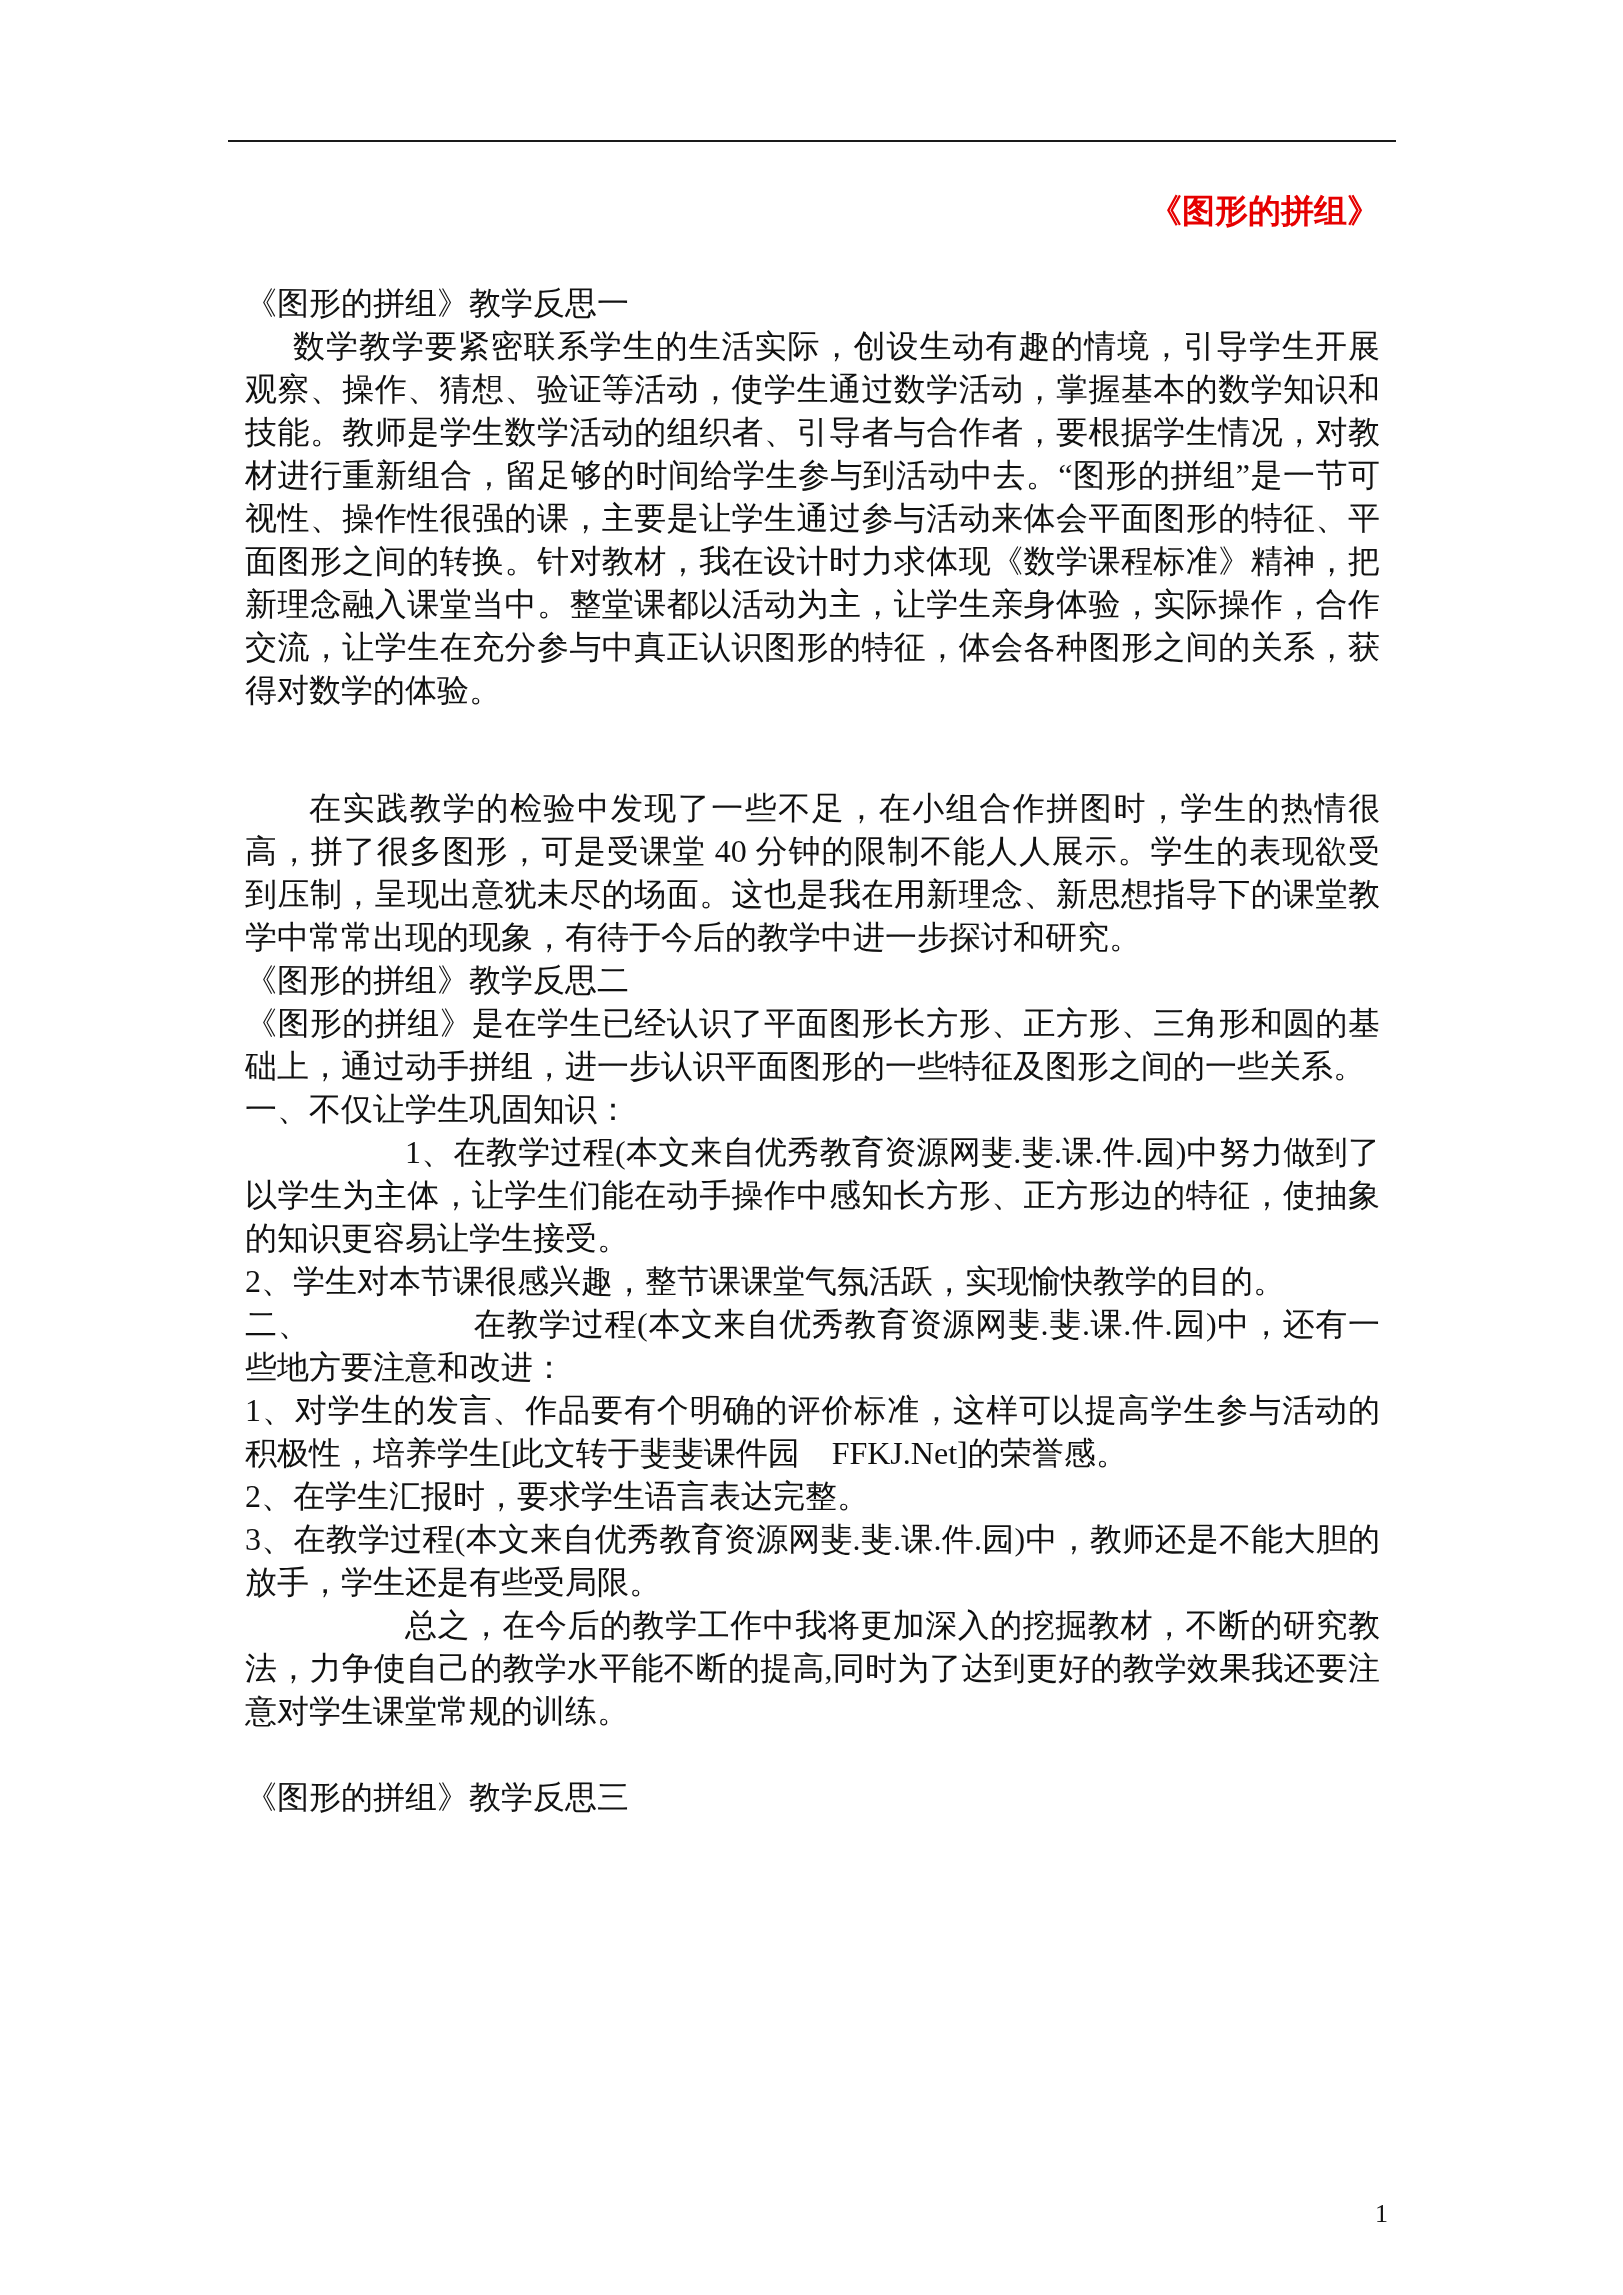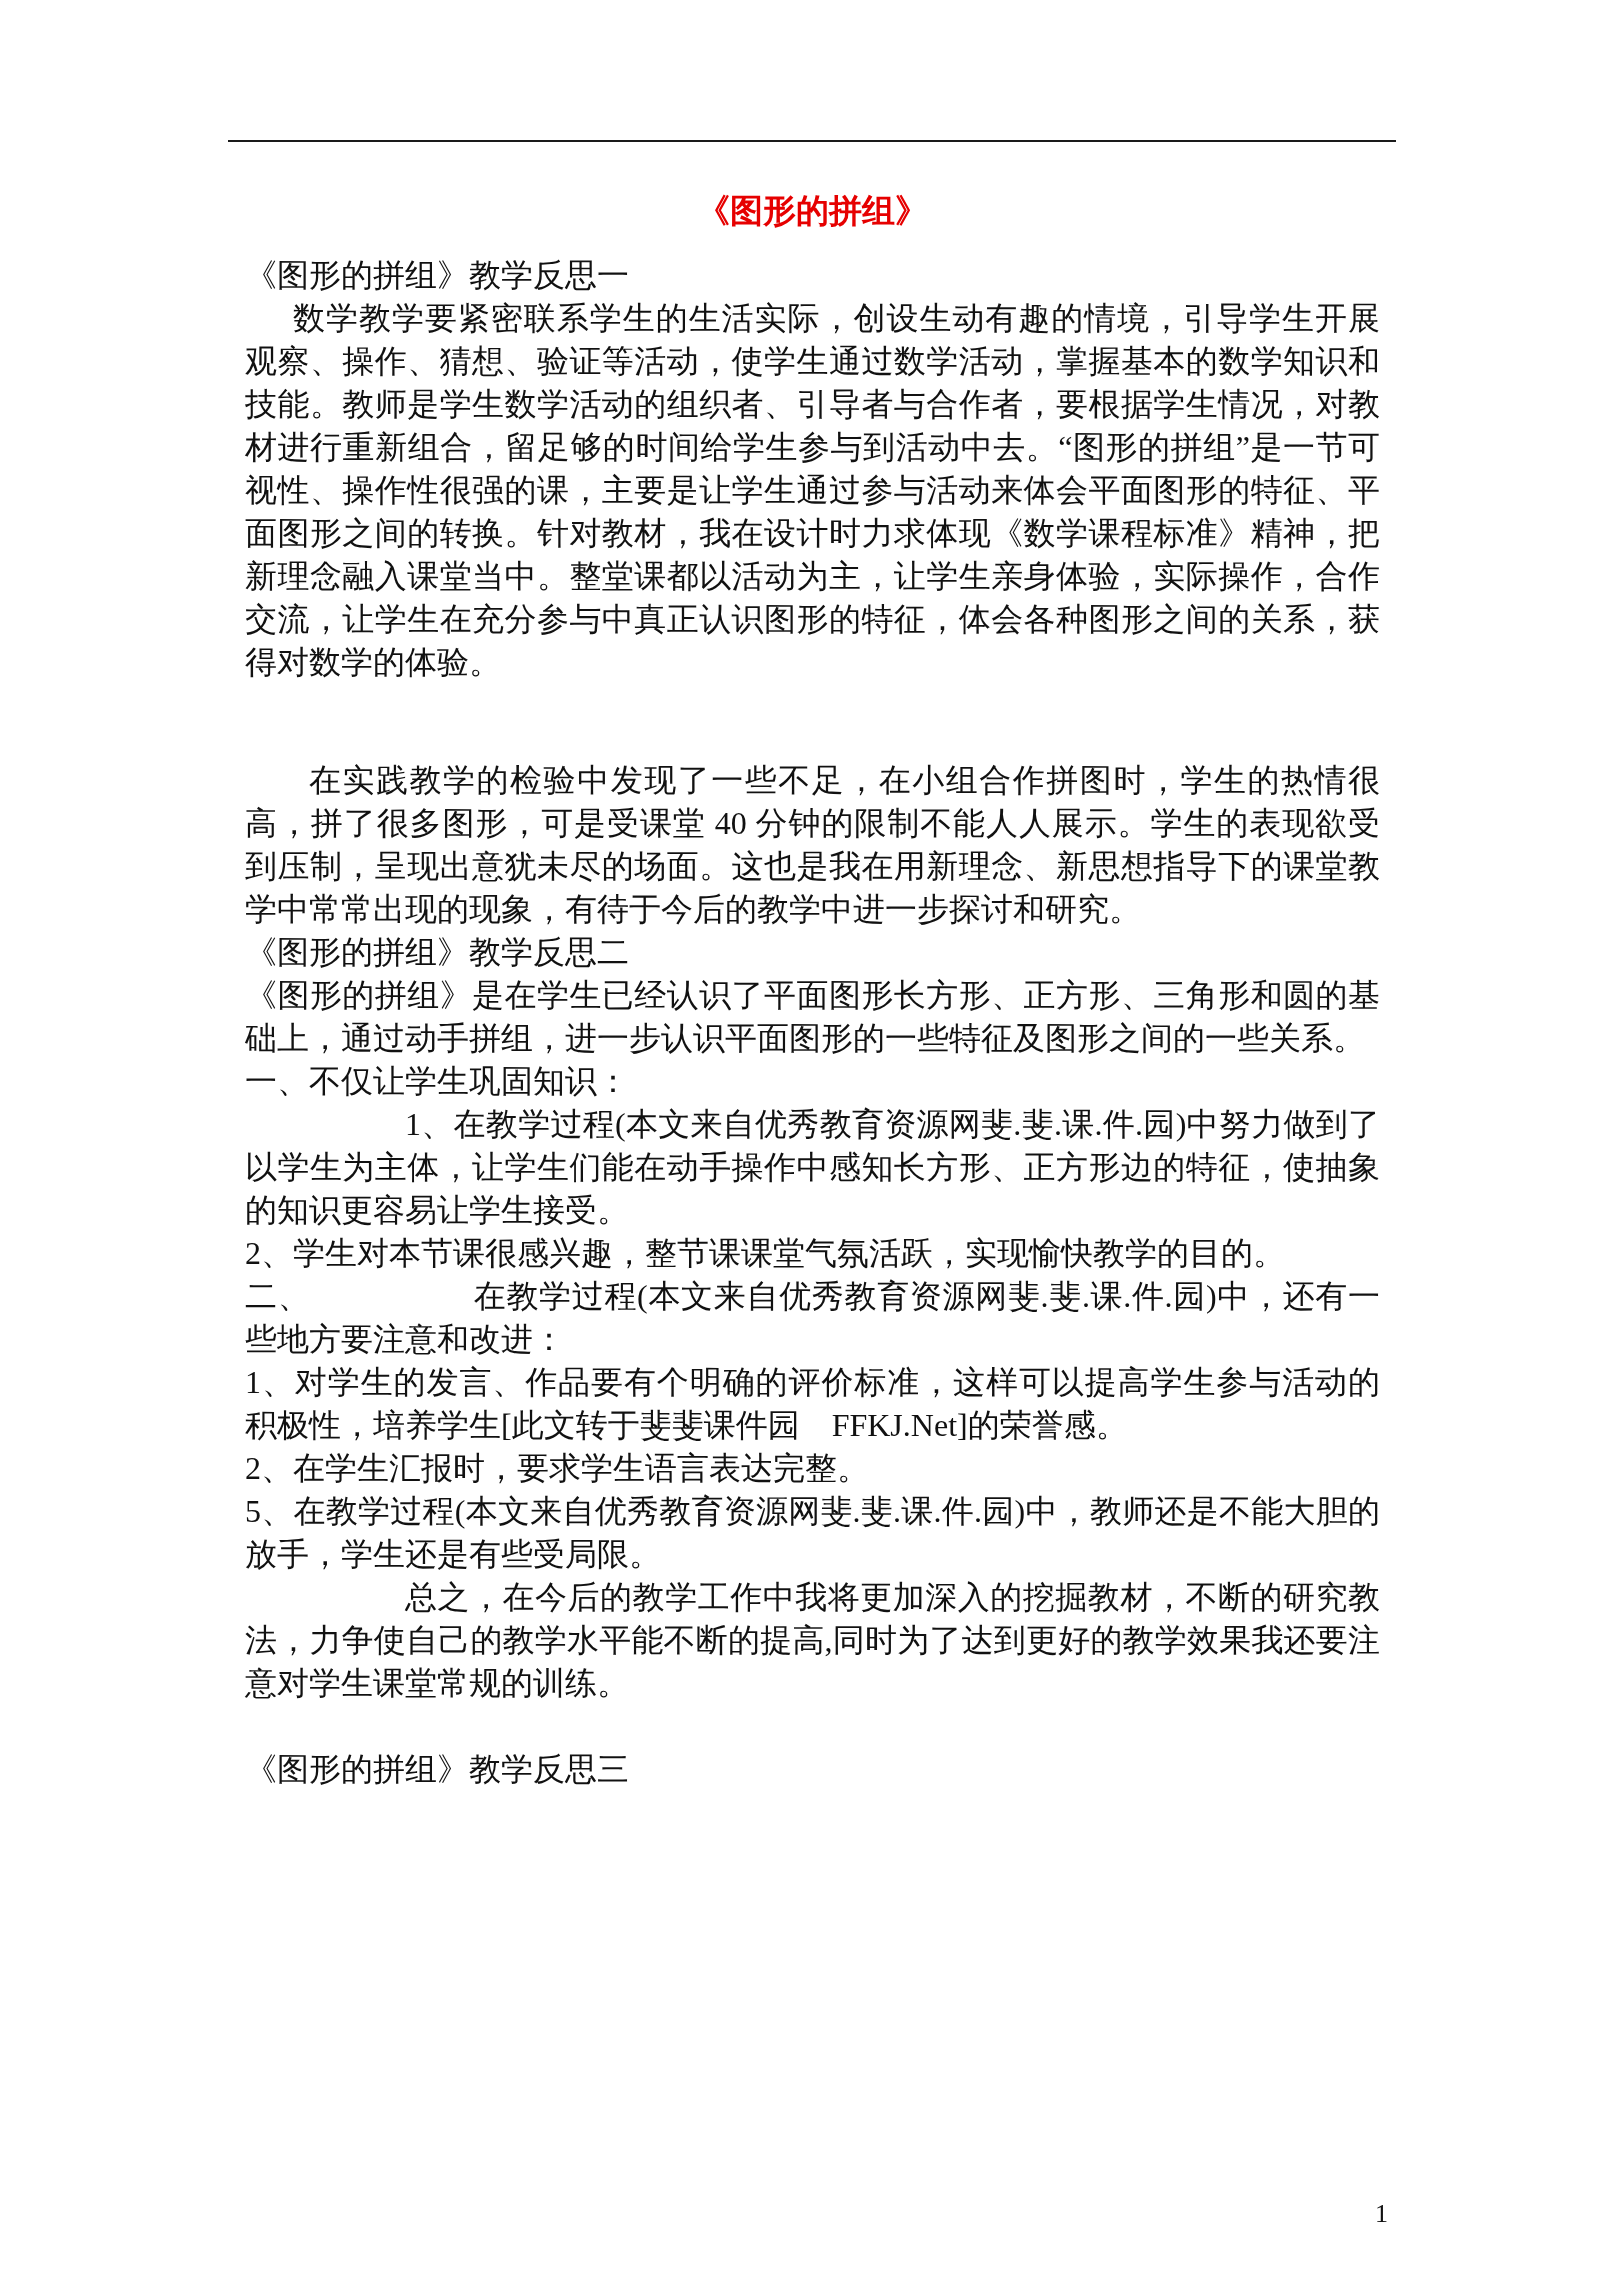--- a/index.html
+++ b/index.html
@@ -27,22 +27,22 @@
   .content {
     position: absolute;
     left: 245px;
     top: 193px;
     width: 1135px;
   }
   .doc-title {
     font-size: 33px;
     line-height: 37px;
     font-weight: bold;
-    text-align: center;
-    margin: 0 0 24px 0;
+    text-align: right;
+    margin: 0 0 52px 0;
   }
   .para {
     font-size: 32px;
     line-height: 43px;
     text-align: justify;
     margin: 0;
     word-break: break-all;
   }
   .para.blank {
     height: 43px;
@@ -74,21 +74,21 @@
         <p class="para blank"></p>
         <p class="para" style="text-indent: 2em; margin-top: 32px;">在实践教学的检验中发现了一些不足，在小组合作拼图时，学生的热情很高，拼了很多图形，可是受课堂 40 分钟的限制不能人人展示。学生的表现欲受到压制，呈现出意犹未尽的场面。这也是我在用新理念、新思想指导下的课堂教学中常常出现的现象，有待于今后的教学中进一步探讨和研究。</p>
         <p class="para">《图形的拼组》教学反思二</p>
         <p class="para">《图形的拼组》是在学生已经认识了平面图形长方形、正方形、三角形和圆的基础上，通过动手拼组，进一步认识平面图形的一些特征及图形之间的一些关系。</p>
         <p class="para">一、不仅让学生巩固知识：</p>
         <p class="para" style="text-indent: 5em;">1、在教学过程(本文来自优秀教育资源网斐.斐.课.件.园)中努力做到了以学生为主体，让学生们能在动手操作中感知长方形、正方形边的特征，使抽象的知识更容易让学生接受。</p>
         <p class="para">2、学生对本节课很感兴趣，整节课课堂气氛活跃，实现愉快教学的目的。</p>
         <p class="para">二、　　　　　在教学过程(本文来自优秀教育资源网斐.斐.课.件.园)中，还有一些地方要注意和改进：</p>
         <p class="para">1、对学生的发言、作品要有个明确的评价标准，这样可以提高学生参与活动的积极性，培养学生[此文转于斐斐课件园　FFKJ.Net]的荣誉感。</p>
         <p class="para">2、在学生汇报时，要求学生语言表达完整。</p>
-        <p class="para">5、在教学过程(本文来自优秀教育资源网斐.斐.课.件.园)中，教师还是不能大胆的放手，学生还是有些受局限。</p>
+        <p class="para">3、在教学过程(本文来自优秀教育资源网斐.斐.课.件.园)中，教师还是不能大胆的放手，学生还是有些受局限。</p>
         <p class="para" style="text-indent: 5em;">总之，在今后的教学工作中我将更加深入的挖掘教材，不断的研究教法，力争使自己的教学水平能不断的提高,同时为了达到更好的教学效果我还要注意对学生课堂常规的训练。</p>
         <p class="para blank"></p>
         <p class="para">《图形的拼组》教学反思三</p>
       </div>
   </div>
 
   <div class="page-number">1</div>
 
 </div>
 

